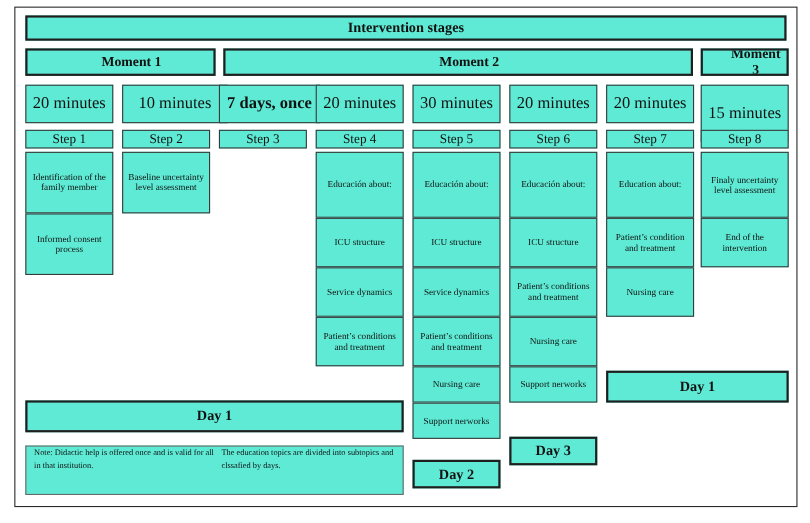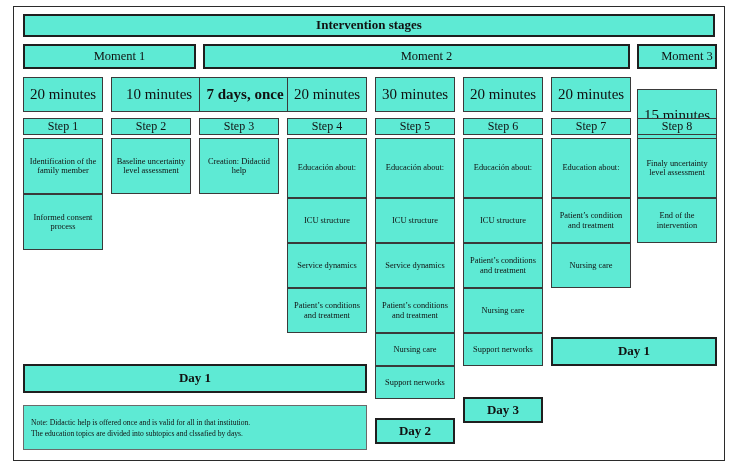--- a/index.html
+++ b/index.html
@@ -45,21 +45,21 @@
     display: block;
     padding: 0 2px;
   }
   .title-box {
     font-weight: bold;
     font-size: 13px;
     border-width: 2px;
     border-color: #1f1f1f;
   }
   .moment-box {
-    font-weight: normal;
+    font-weight: bold;
     font-size: 12.5px;
     border-width: 2px;
     border-color: #1f1f1f;
     padding-left: 20px;
   }
   .time-box {
     font-size: 15px;
     border-width: 1.5px;
   }
   .step-box {
@@ -121,21 +121,21 @@
     </div>
     <div class="box time-box" style="left:361px; top:70px; width:80px; height:35px;">
       <span>30 minutes</span>
     </div>
     <div class="box time-box" style="left:449px; top:70px; width:80px; height:35px;">
       <span>20 minutes</span>
     </div>
     <div class="box time-box" style="left:537px; top:70px; width:80px; height:35px;">
       <span>20 minutes</span>
     </div>
-    <div class="box time-box" style="left:623px; top:70px; width:80px; height:52px;margin-top:12px;">
+    <div class="box time-box" style="left:623px; top:70px; width:80px; height:52px;">
       <span>15 minutes</span>
     </div>
 
     <div class="box step-box" style="left:9px; top:111px; width:80px; height:17px;">
       <span>Step 1</span>
     </div>
     <div class="box step-box" style="left:97px; top:111px; width:80px; height:17px;">
       <span>Step 2</span>
     </div>
     <div class="box step-box" style="left:185px; top:111px; width:80px; height:17px;">
@@ -161,23 +161,20 @@
       <span>Identification of the family member</span>
     </div>
     <div class="box item-box" style="left:9px; top:187px; width:80px; height:56px;">
       <span>Informed consent process</span>
     </div>
 
     <div class="box item-box" style="left:97px; top:131px; width:80px; height:56px;">
       <span>Baseline uncertainty level assessment</span>
     </div>
 
-    <div class="box item-box" style="left:185px; top:131px; width:80px; height:56px;">
-      <span>Creation: Didactid help</span>
-    </div>
 
     <div class="box item-box" style="left:273px; top:131px; width:80px; height:60px;">
       <span>Educación about:</span>
     </div>
     <div class="box item-box" style="left:273px; top:191px; width:80px; height:45px;">
       <span>ICU structure</span>
     </div>
     <div class="box item-box" style="left:273px; top:236px; width:80px; height:45px;">
       <span>Service dynamics</span>
     </div>
@@ -243,19 +240,19 @@
     <div class="box day-box" style="left:361px; top:411px; width:80px; height:26px;">
       <span>Day 2</span>
     </div>
     <div class="box day-box" style="left:449px; top:390px; width:80px; height:26px;">
       <span>Day 3</span>
     </div>
     <div class="box day-box" style="left:537px; top:330px; width:166px; height:29px;">
       <span>Day 1</span>
     </div>
 
-    <div class="box note-box" style="left:9px; top:398px; width:344px; height:45px; flex-direction:column; align-items:flex-start; justify-content:center;">
+    <div class="box note-box" style="left:9px; top:398px; width:344px; height:45px; align-items:flex-start; justify-content:center;">
       <span>Note: Didactic help is offered once and is valid for all in that institution.</span>
       <span>The education topics are divided into subtopics and clssafied by days.</span>
     </div>
 
   </div>
 </div>
 
 </body></html>

